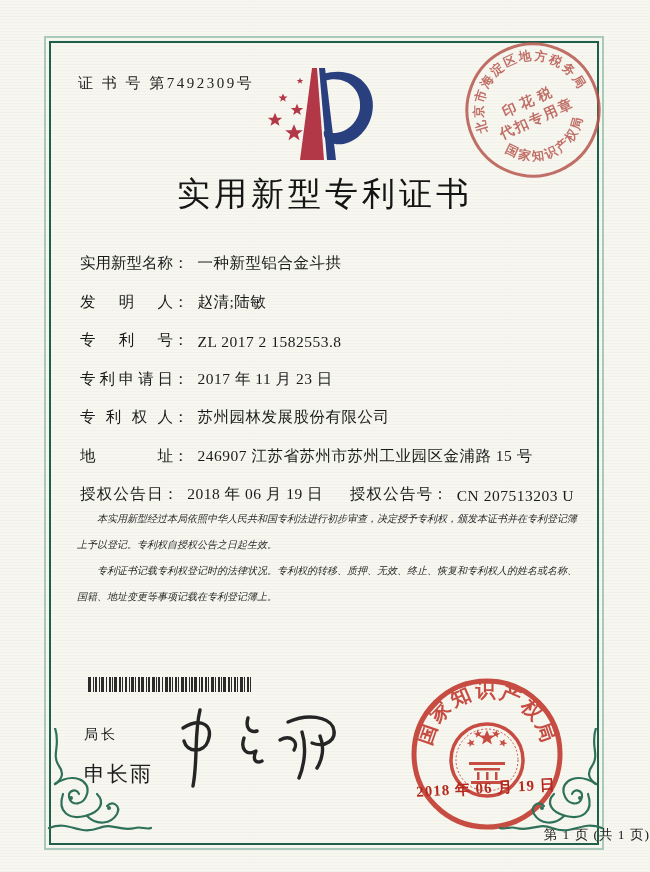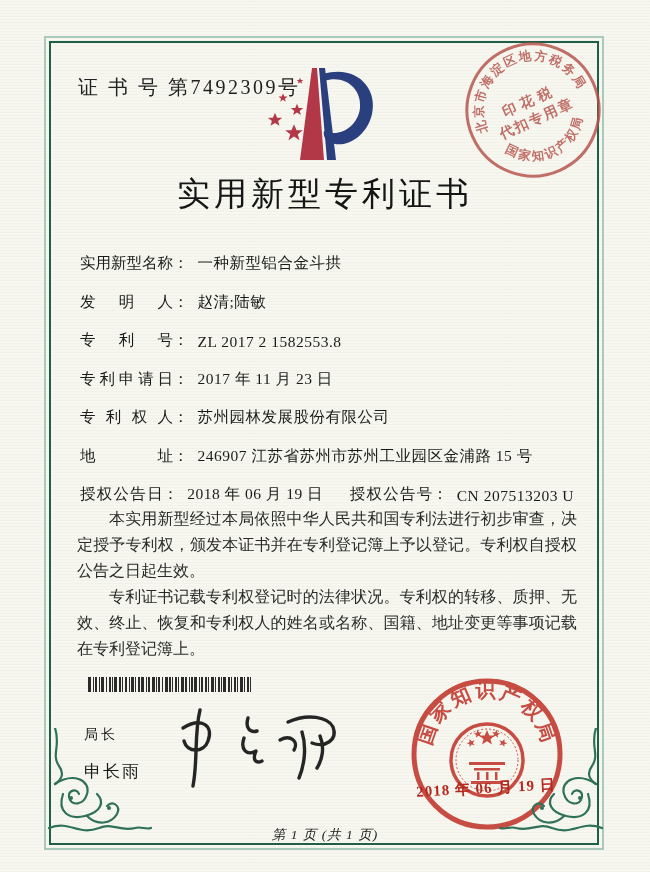--- a/index.html
+++ b/index.html
@@ -18,56 +18,56 @@
   .frame-outer{
     position:absolute;left:44px;top:36px;width:556px;height:810px;
     border:2px solid #a9c9bc;
   }
   .frame-inner{
     position:absolute;left:3px;top:3px;right:3px;bottom:3px;
     border:2px solid #1f5f4a;
   }
   .cert-no{
     position:absolute;left:78px;top:74px;
-    font-size:20px;letter-spacing:2.5px;color:#222;white-space:nowrap;
+    font-size:15px;letter-spacing:2.5px;color:#222;white-space:nowrap;
   }
   .logo{position:absolute;left:250px;top:62px;}
   .title{
     position:absolute;left:0;right:0;top:172px;text-align:center;
     font-size:33px;font-weight:400;letter-spacing:4px;color:#151515;
   }
   .tax-stamp{
     position:absolute;left:455px;top:32px;opacity:0.82;
     transform:rotate(-24deg);
   }
   .fields{position:absolute;left:80px;top:250px;width:494px;color:#1b1b1b;}
   .frow{display:flex;align-items:flex-end;height:24px;margin-bottom:14.5px;font-size:15.5px;white-space:nowrap;}
   .flabel{display:inline-block;width:93px;text-align:justify;text-align-last:justify;}
   .fcolon{margin-right:9px;}
   .fvalue{letter-spacing:0.5px;}
   .fspacer{width:30px;}
   .body-text{
     position:absolute;left:77px;top:506px;width:500px;
-    font-size:16px;line-height:26px;color:#2a2a2a;
-    text-align:justify;
+    font-size:10px;line-height:26px;color:#2a2a2a;
+    text-align:justify;font-style:italic;
   }
   .body-text p{margin:0;text-indent:2em;}
   .barcode{position:absolute;left:88px;top:677px;}
   .director-label{position:absolute;left:84px;top:726px;font-size:14px;letter-spacing:3px;color:#1d1d1d;font-family:"Liberation Sans","DejaVu Sans",sans-serif;}
-  .director-name{position:absolute;left:84px;top:760px;font-size:17px;letter-spacing:2px;color:#1d1d1d;font-family:"Liberation Sans","DejaVu Sans",sans-serif;}
+  .director-name{position:absolute;left:84px;top:760px;font-size:21px;letter-spacing:2px;color:#1d1d1d;font-family:"Liberation Sans","DejaVu Sans",sans-serif;}
   .signature{position:absolute;left:160px;top:698px;}
   .seal{position:absolute;left:405px;top:672px;opacity:0.9;}
   .seal-date{
     position:absolute;left:398px;top:779px;width:176px;text-align:center;
     color:#b5281e;font-size:15px;font-weight:700;letter-spacing:1px;
     transform:rotate(-3deg);white-space:nowrap;
   }
   .footer{
-    position:absolute;left:0;right:0;top:826px;text-align:center;
-    font-size:13.5px;letter-spacing:1px;color:#222;font-style:italic;
+    position:absolute;left:0;right:0;top:826px;text-align:right;
+    font-size:13.5px;letter-spacing:1px;color:#222;
   }
   .ornament{position:absolute;top:728px;}
   .ornament.left{left:47px;}
   .ornament.right{left:499px;transform:scaleX(-1);}
 </style>
 </head>
 <body>
 
 <div class="sheet">
 

